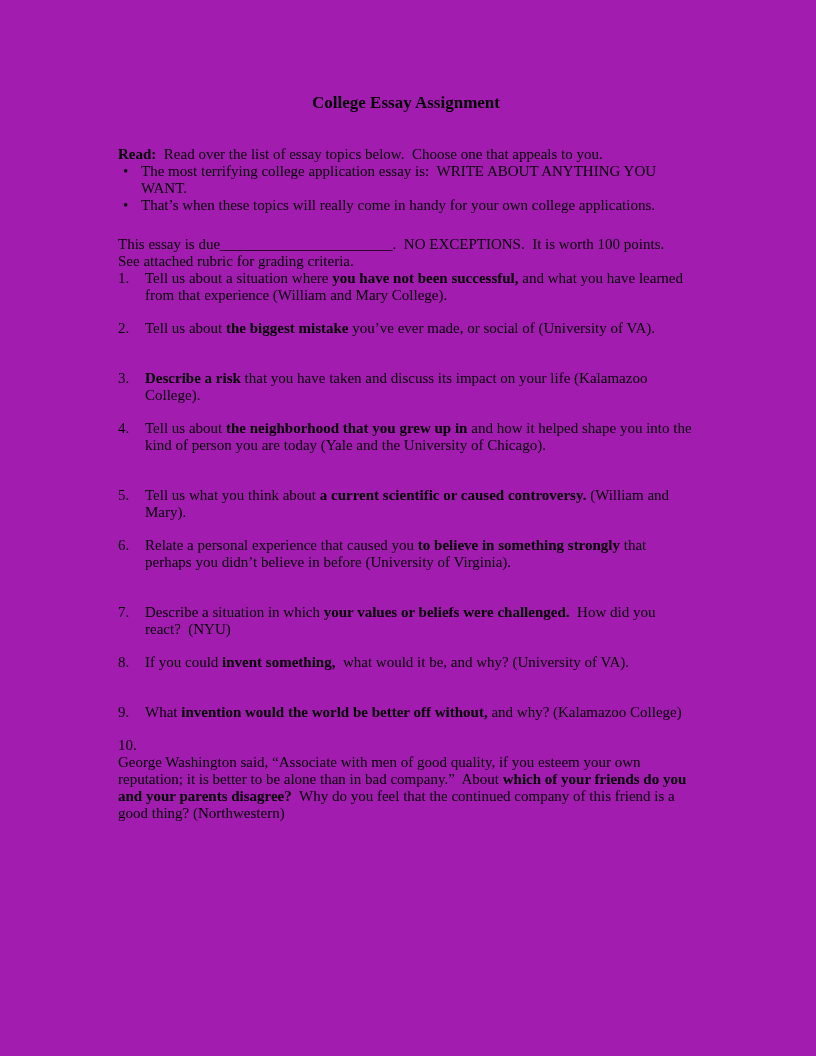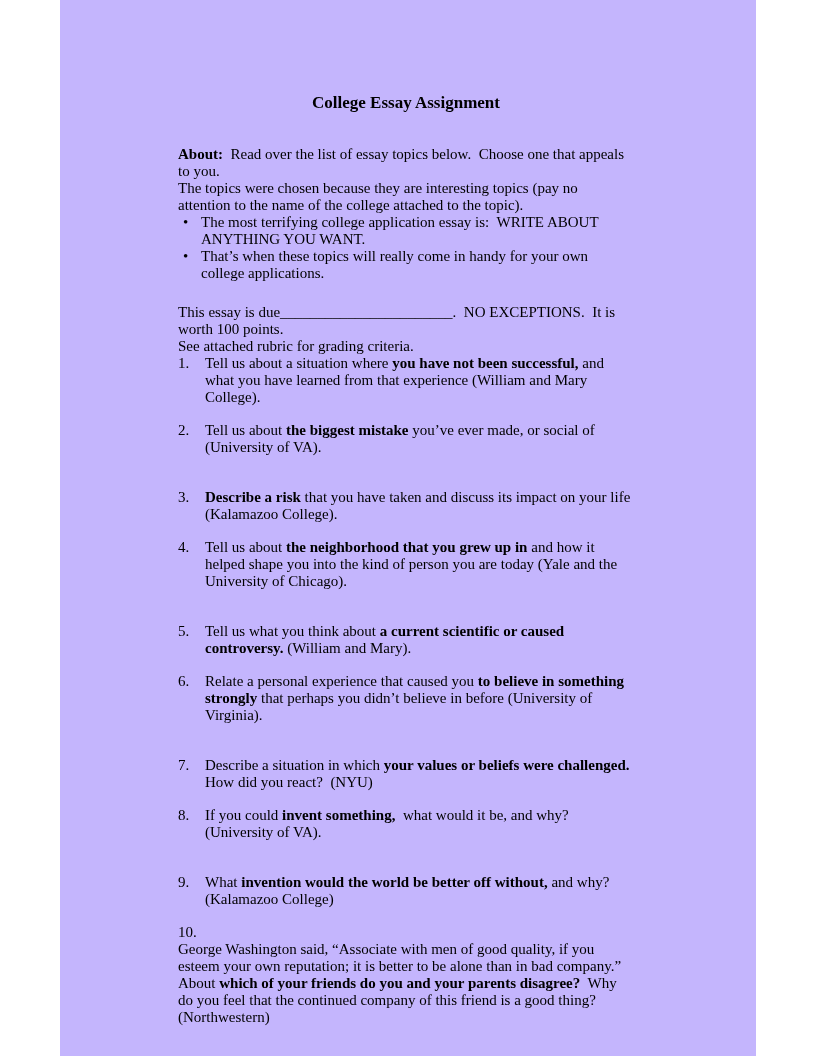--- a/index.html
+++ b/index.html
@@ -1,22 +1,22 @@
 <!DOCTYPE html>
 <html><head>
 <meta charset="utf-8">
 <style>
   html, body { margin: 0; padding: 0; background: #ffffff; }
   .page {
     position: relative;
-    width: 696px;
+    width: 816px;
     height: 1056px;
     box-sizing: border-box;
     margin: 0 auto;
-    background: #c4b5fd;
+    background: #a21caf;
     color: #000000;
     font-family: "Liberation Serif", "DejaVu Serif", serif;
     font-size: 15px;
     line-height: 17px;
     padding: 93px 122px 0 118px;
     overflow: hidden;
   }
   .pre { white-space: pre-wrap; }
   .b { font-weight: bold; }
   .doc-title {
@@ -49,22 +49,21 @@
   .gap-none { margin-bottom: 0; flex-direction: column; }
 </style>
 </head>
 <body>
 
 <div class="page">
 
   <h1 class="doc-title">College Essay Assignment</h1>
 
   <div class="task-block">
-    <p class="para pre"><span class="b">About:</span><span>  Read over the list of essay topics below.  Choose one that appeals to you.</span></p>
-    <p class="para pre">The topics were chosen because they are interesting topics (pay no attention to the name of the college attached to the topic).</p>
+    <p class="para pre"><span class="b">Read:</span><span>  Read over the list of essay topics below.  Choose one that appeals to you.</span></p>
     <div id="bullet-list">
   <div class="bullet-row">
     <span class="bullet-char">•</span>
     <span class="bullet-text pre">The most terrifying college application essay is:  WRITE ABOUT ANYTHING YOU WANT.</span>
   </div>
 
   <div class="bullet-row">
     <span class="bullet-char">•</span>
     <span class="bullet-text pre">That’s when these topics will really come in handy for your own college applications.</span>
   </div>

